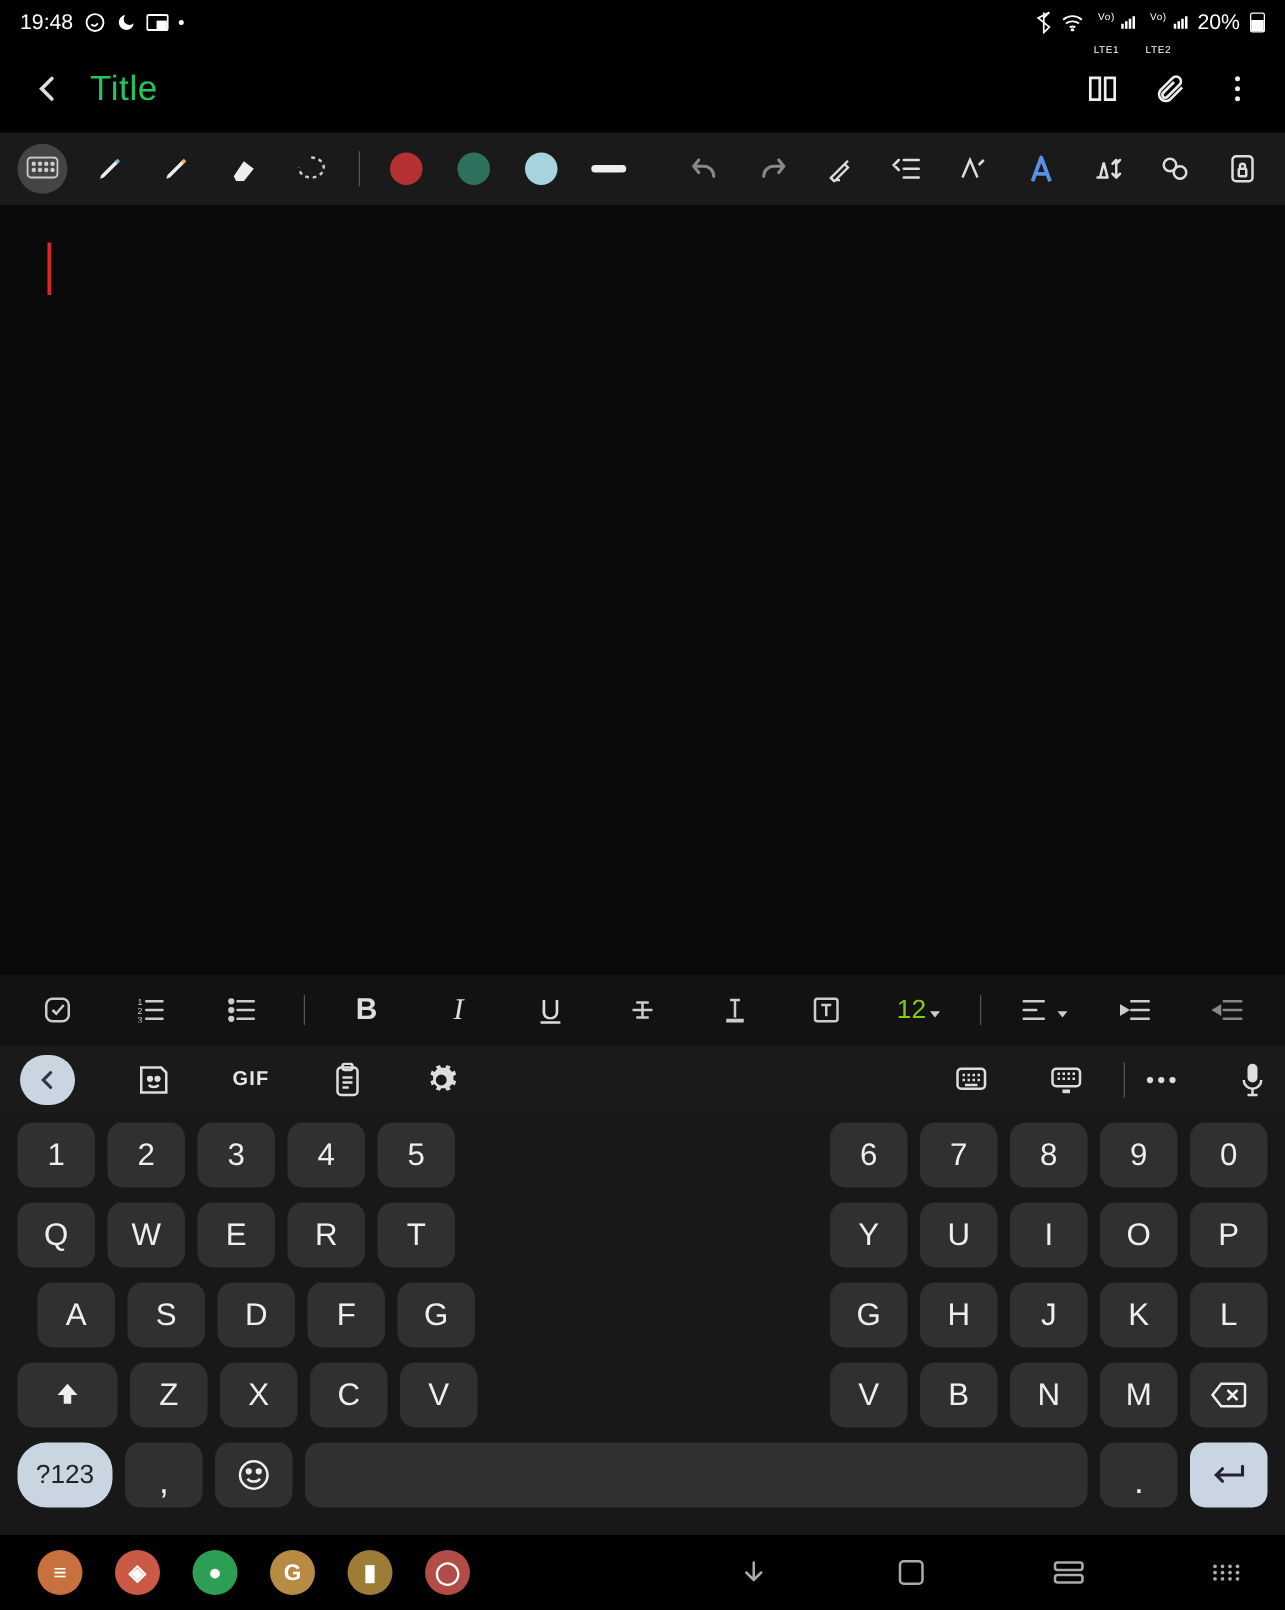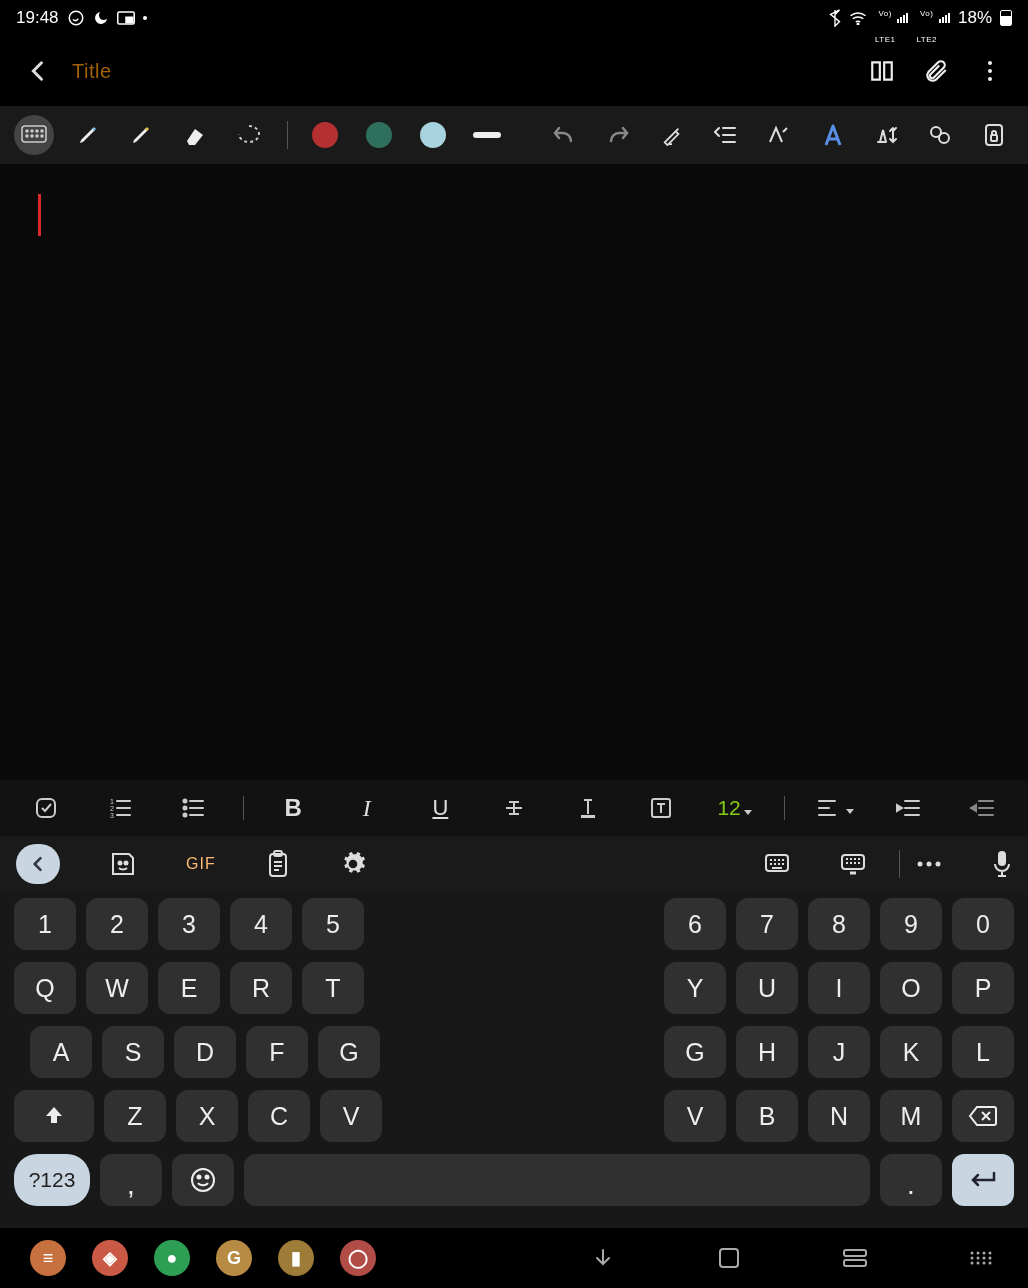--- a/index.html
+++ b/index.html
@@ -13,21 +13,21 @@
   .sig { display: inline-flex; align-items: flex-end; gap: 1px; }
   .sig i { display:block; width:2px; background:#fff; }
   .sig i:nth-child(1){height:4px}.sig i:nth-child(2){height:6px}.sig i:nth-child(3){height:8px}.sig i:nth-child(4){height:10px}
   .batt { display:inline-flex; align-items:center; }
   .batt .body{width:12px;height:16px;border:1.5px solid #fff;border-radius:2px;position:relative;display:flex;align-items:flex-end;}
   .batt .fill{width:100%;height:63%;background:#fff;}
   .lte-group{display:inline-flex;align-items:center;gap:2px;}
 
   
   .header { height: 70px; display:flex; align-items:center; padding:0 18px; gap:14px; }
-  .header .title { flex:1; font-size: 20px; color:#a16207; font-weight:400; letter-spacing:0.5px; }
+  .header .title { flex:1; font-size: 28px; color:#22c55e; font-weight:400; letter-spacing:0.5px; }
   .hdr-btn { width:40px; height:40px; display:flex; align-items:center; justify-content:center; color:#eee; }
 
   
   .draw-toolbar { height: 58px; background:#1a1a1a; display:flex; align-items:center; padding:0 14px; gap:14px; }
   .tb-btn { width:40px; height:40px; border-radius:20px; display:flex; align-items:center; justify-content:center; color:#ddd; }
   .tb-btn.active { background:#444; }
   .color-dot { width:26px; height:26px; border-radius:50%; }
   .tb-sep { width:1px; height:28px; background:#555; margin:0 4px; }
   .tb-gap { width:10px; }
   .thin-line{ width:28px; height:6px; background:#eee; border-radius:3px; }
@@ -124,21 +124,21 @@
           <span class="tiny">Vo)</span>
           <span class="tiny">LTE2</span>
         </span>
       <span class="sig">
           <i></i>
           <i></i>
           <i></i>
           <i></i>
         </span>
     </span>
-    <span>18%</span>
+    <span>20%</span>
     <span class="batt">
         <span class="body">
           <span class="fill"></span>
         </span>
       </span>
   </div>
 </div>
 
 <div class="header">
   <div class="hdr-btn">
@@ -347,21 +347,21 @@
       </svg>
   </div>
   <div class="kb-tbtn">
     <svg width="26" height="26" viewBox="0 0 26 26" fill="none" stroke="#ddd" stroke-width="2">
         <path d="M3 3h16l4 4v16H3z"></path>
         <circle cx="10" cy="12" r="1.5" fill="#ddd"></circle>
         <circle cx="16" cy="12" r="1.5" fill="#ddd"></circle>
         <path d="M9 17c2 2 6 2 8 0"></path>
       </svg>
   </div>
-  <div class="kb-tbtn" style="font-weight:400;letter-spacing:1px;color:#fdba74;">GIF</div>
+  <div class="kb-tbtn" style="font-weight:700;letter-spacing:1px;color:#e5e5e5;">GIF</div>
   <div class="kb-tbtn">
     <svg width="24" height="28" viewBox="0 0 24 28" fill="none" stroke="#ddd" stroke-width="2">
         <rect x="4" y="4" width="16" height="22" rx="3"></rect>
         <rect x="8" y="1" width="8" height="5" rx="2"></rect>
         <path d="M8 12h8M8 16h8M8 20h5"></path>
       </svg>
   </div>
   <div class="kb-tbtn">
     <svg width="26" height="26" viewBox="0 0 24 24" fill="#ddd">
         <path d="M12 8a4 4 0 100 8 4 4 0 000-8zm9 4l2 1-1 3-2-1a8 8 0 01-2 2l1 2-3 1-1-2h-3l-1 2-3-1 1-2a8 8 0 01-2-2l-2 1-1-3 2-1v-3l-2-1 1-3 2 1a8 8 0 012-2l-1-2 3-1 1 2h3l1-2 3 1-1 2a8 8 0 012 2l2-1 1 3-2 1z"></path>

